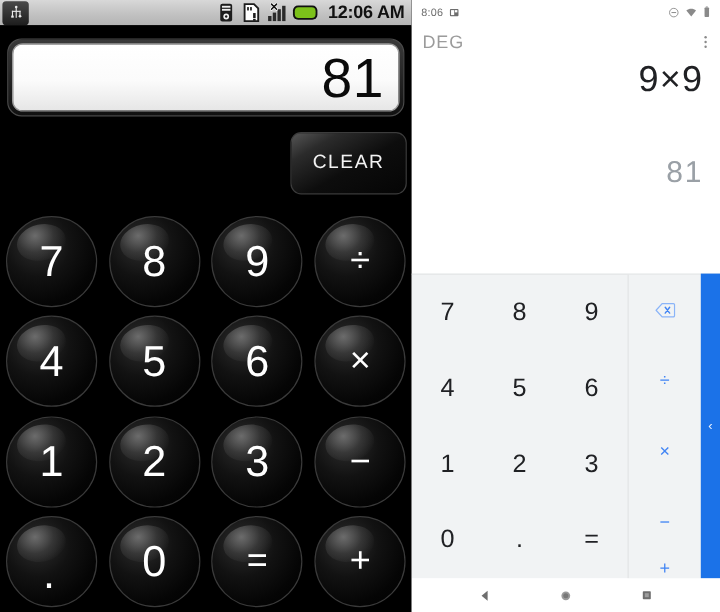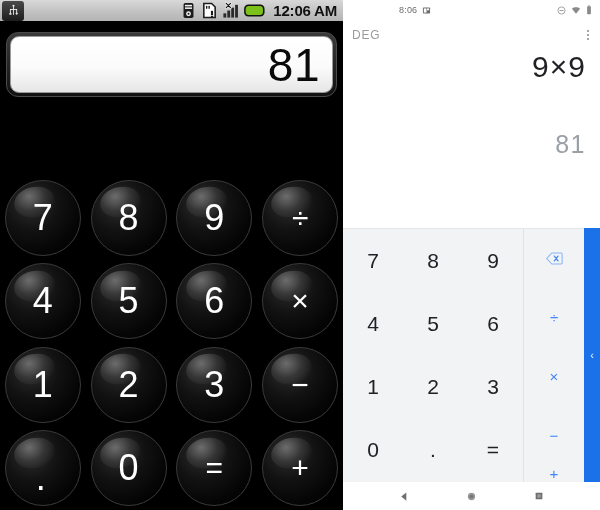--- a/index.html
+++ b/index.html
@@ -103,29 +103,29 @@
 
   
   .right-panel {
     position: relative; width: 257px; height: 510px;
     background: #fff; overflow: hidden;
   }
   .r-statusbar {
     position: absolute; left: 0; top: 0; width: 257px; height: 20px;
     display: flex; align-items: center; padding: 0 8px;
   }
-  .r-time { font-size: 9px; color: #6d6d6d; letter-spacing: .2px; margin-left: 48px; }
+  .r-time { font-size: 9px; color: #6d6d6d; letter-spacing: .2px; }
   .r-status-left { display: flex; align-items: center; gap: 5px; }
   .r-status-right { margin-left: auto; display: flex; align-items: center; gap: 5px; }
 
   .r-toolbar {
     position: absolute; left: 0; top: 22px; width: 257px; height: 26px;
     display: flex; align-items: center; padding: 0 9px;
   }
-  .deg-label { font-size: 12px; color: #9b9b9b; letter-spacing: .8px; }
+  .deg-label { font-size: 15px; color: #9b9b9b; letter-spacing: .8px; }
   .overflow-dots {
     margin-left: auto; display: flex; flex-direction: column;
     gap: 2px; padding-right: 2px;
   }
   .overflow-dots i { width: 2px; height: 2px; background: #8a8a8a; border-radius: 50%; display: block; }
 
   .r-formula {
     position: absolute; left: 0; top: 52px; width: 257px;
     text-align: right; padding-right: 14px;
     font-size: 30px; color: #202124; letter-spacing: 1px; line-height: 1;
@@ -229,20 +229,23 @@
         <div class="clock-text">12:06 AM</div>
       </div>
     </div>
 
     <div class="l-display-wrap">
       <div class="l-display">
         <span class="l-display-value">81</span>
       </div>
     </div>
 
+    <div class="clear-btn">
+      <span>CLEAR</span>
+    </div>
 
     <div class="l-keypad" id="left-keypad">
         <div class="l-key">
           <div class="circle">
             <span class="glyph">7</span>
           </div>
         </div>
         <div class="l-key">
           <div class="circle">
             <span class="glyph">8</span>

